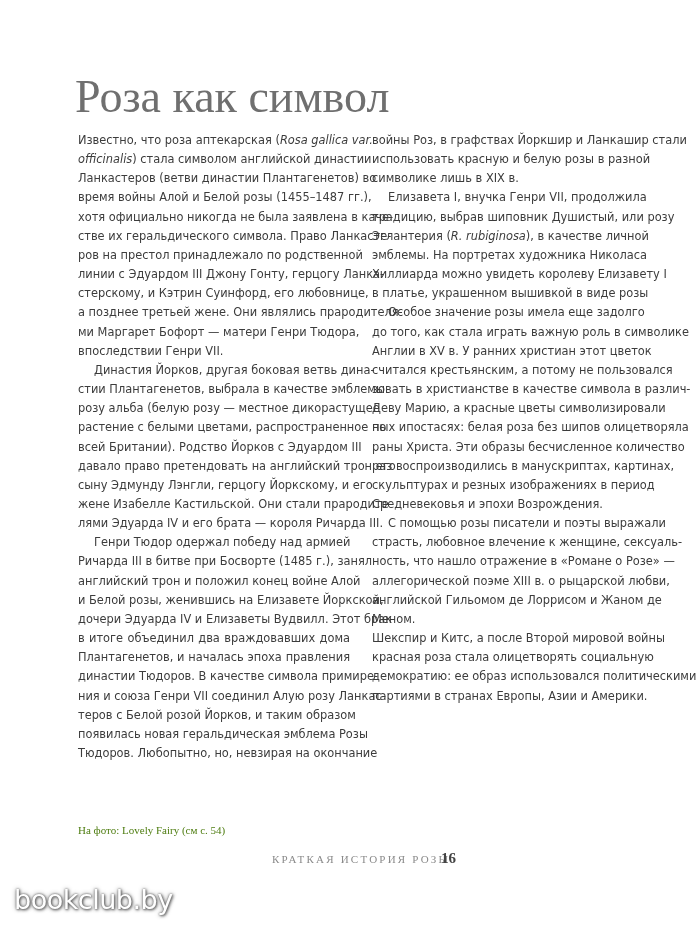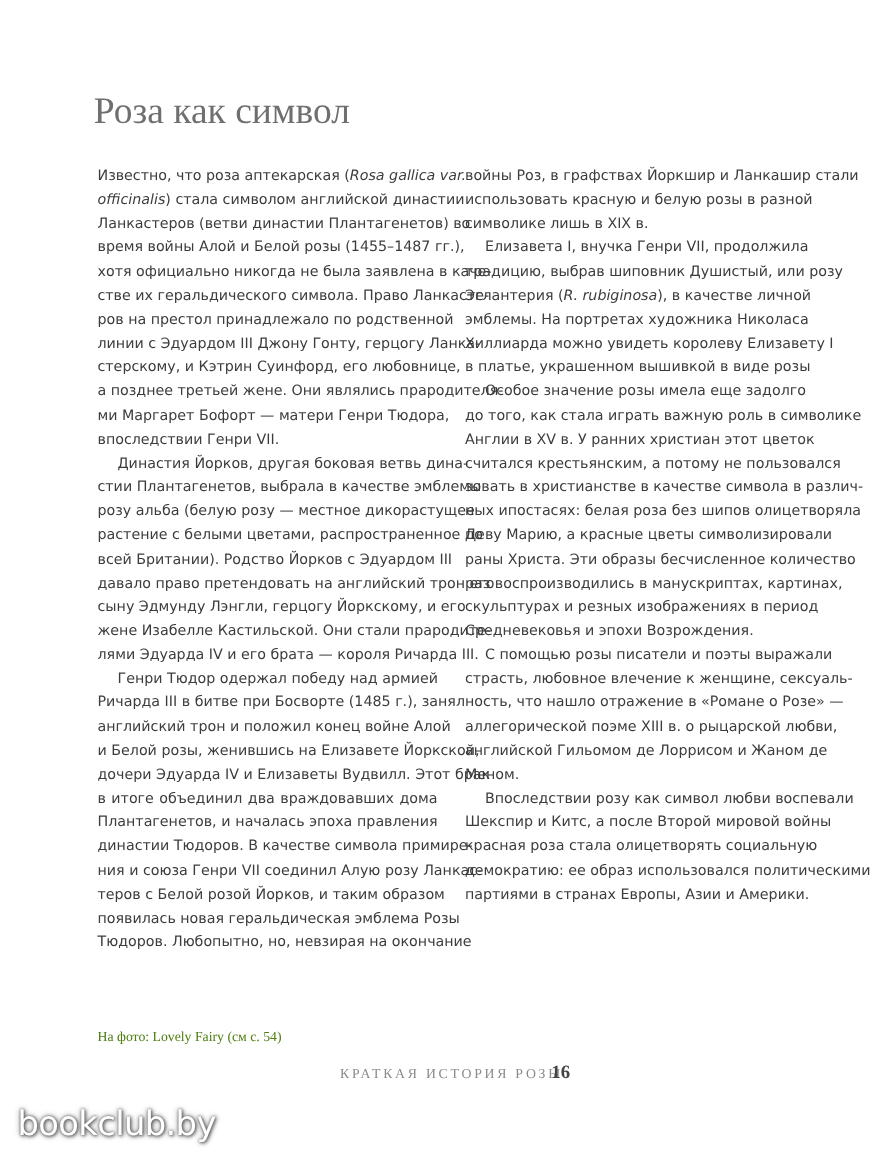--- a/index.html
+++ b/index.html
@@ -2,21 +2,21 @@
 <html><head>
   <meta charset="utf-8">
   <style>
     html, body { margin: 0; padding: 0; }
     body {
       width: 700px; height: 925px; background: #ffffff; position: relative; overflow: hidden;
       font-family: "DejaVu Sans", sans-serif; color: #3a3a3a;
     }
     .title {
       position: absolute; left: 75px; top: 74px;
-      font-family: "Liberation Serif", serif; font-size: 30px; color: #6f6f6f;
+      font-family: "Liberation Serif", serif; font-size: 46px; color: #6f6f6f;
       letter-spacing: 0px; font-weight: normal; margin: 0; line-height: 1;
     }
     .col {
       position: absolute; top: 131px; width: 272px;
       font-size: 11.4px; line-height: 19.15px; color: #3c3c3c;
     }
     .col.left { left: 78px; }
     .col.right { left: 372px; }
     .col p { margin: 0; }
     .col .line { display: block; white-space: nowrap; }
@@ -102,37 +102,36 @@
       <span class="line just">эмблемы. На портретах художника Николаса</span>
       <span class="line just">Хиллиарда можно увидеть королеву Елизавету I</span>
       <span class="line just">в платье, украшенном вышивкой в виде розы</span>
     </p>
     <p>
       <span class="line ind just">Особое значение розы имела еще задолго</span>
       <span class="line just">до того, как стала играть важную роль в символике</span>
       <span class="line just">Англии в XV в. У ранних христиан этот цветок</span>
       <span class="line just">считался крестьянским, а потому не пользовался</span>
       <span class="line just">зовать в христианстве в качестве символа в различ-</span>
+      <span class="line just">Деву Марию, а красные цветы символизировали</span>
       <span class="line just">ных ипостасях: белая роза без шипов олицетворяла</span>
-      <span class="line just">Деву Марию, а красные цветы символизировали</span>
       <span class="line just">раны Христа. Эти образы бесчисленное количество</span>
       <span class="line just">раз воспроизводились в манускриптах, картинах,</span>
       <span class="line just">скульптурах и резных изображениях в период</span>
       <span class="line">Средневековья и эпохи Возрождения.</span>
     </p>
     <p>
       <span class="line ind just">С помощью розы писатели и поэты выражали</span>
       <span class="line just">страсть, любовное влечение к женщине, сексуаль-</span>
       <span class="line just">ность, что нашло отражение в «Романе о Розе» —</span>
       <span class="line just">аллегорической поэме XIII в. о рыцарской любви,</span>
       <span class="line just">английской Гильомом де Лоррисом и Жаном де</span>
       <span class="line">Меном.</span>
     </p>
     <p>
-      <span class="line ind just">Впоследствии розу как символ любви воспевали</span>
       <span class="line just">Шекспир и Китс, а после Второй мировой войны</span>
       <span class="line just">красная роза стала олицетворять социальную</span>
       <span class="line just">демократию: ее образ использовался политическими</span>
       <span class="line">партиями в странах Европы, Азии и Америки.</span>
     </p>
   </div>
 
 <div class="caption">На фото: Lovely Fairy (см с. 54)</div>
 <div class="running-head">КРАТКАЯ ИСТОРИЯ РОЗЫ</div>
 <div class="page-num">16</div>

